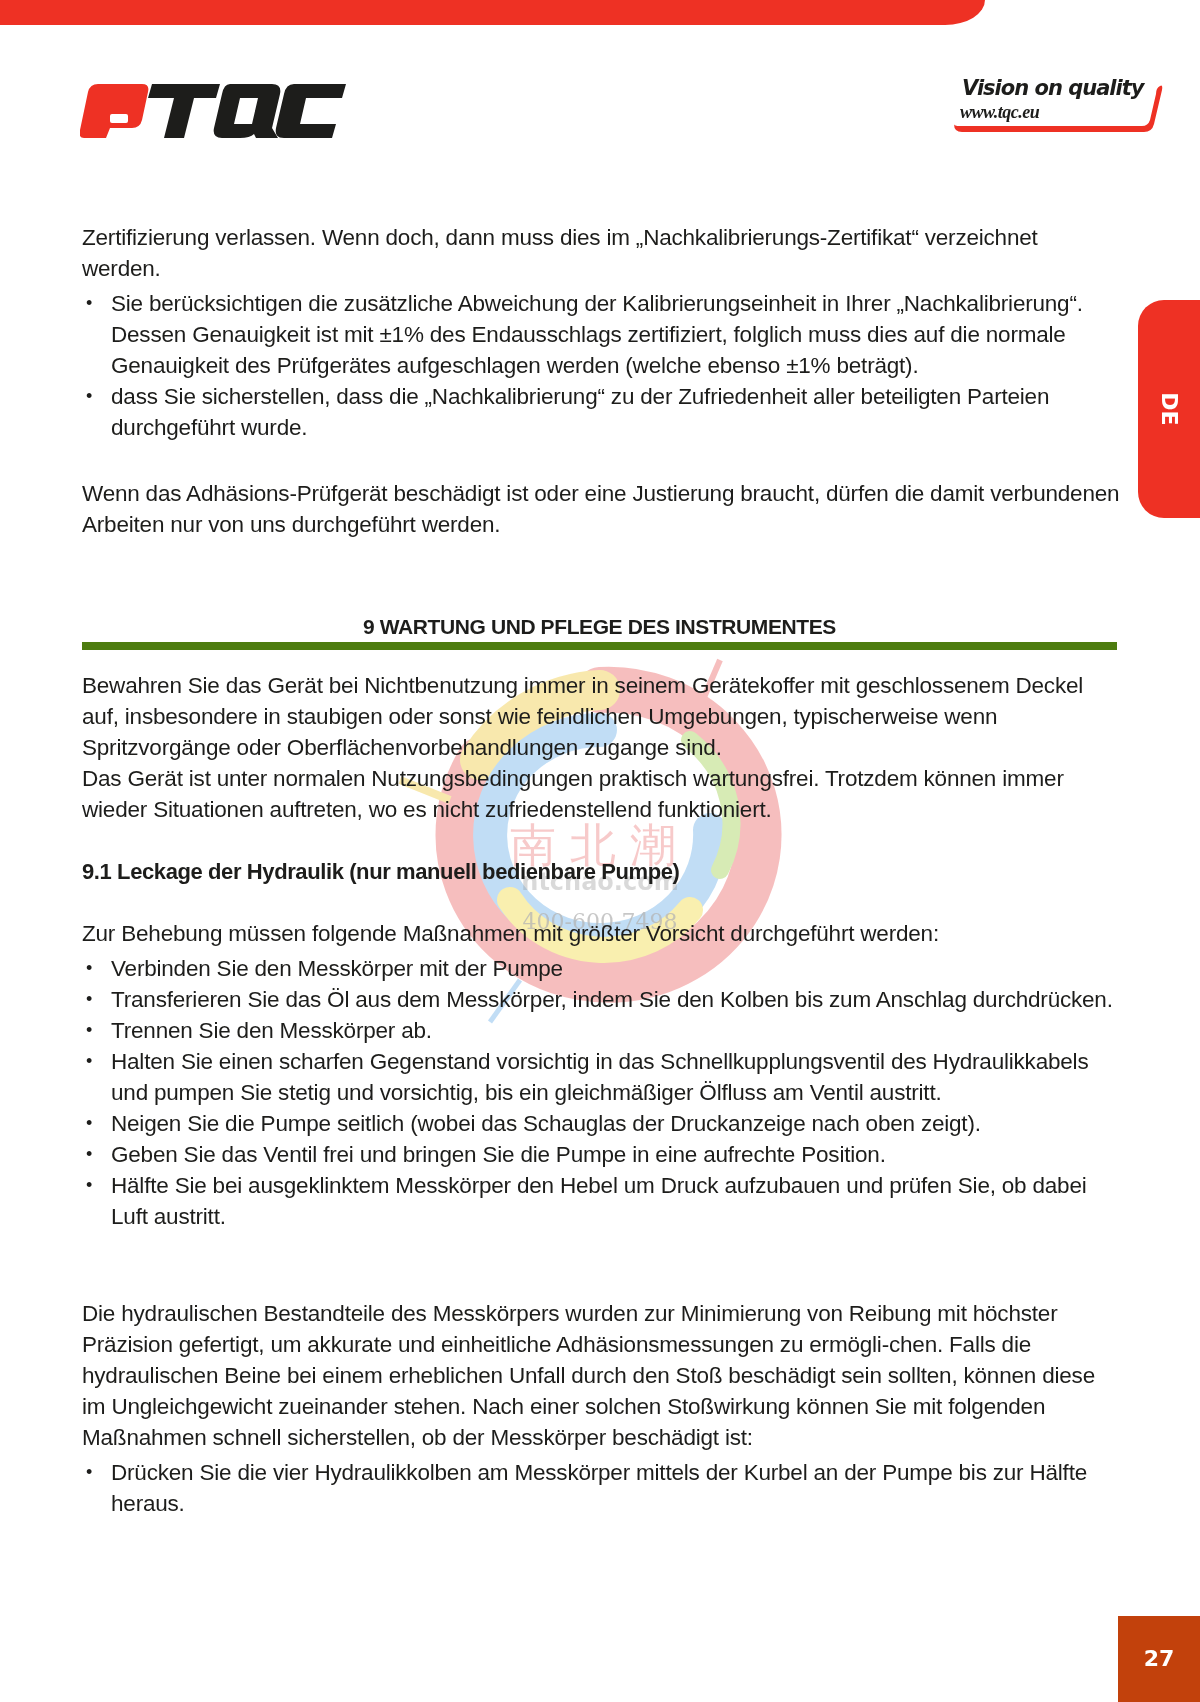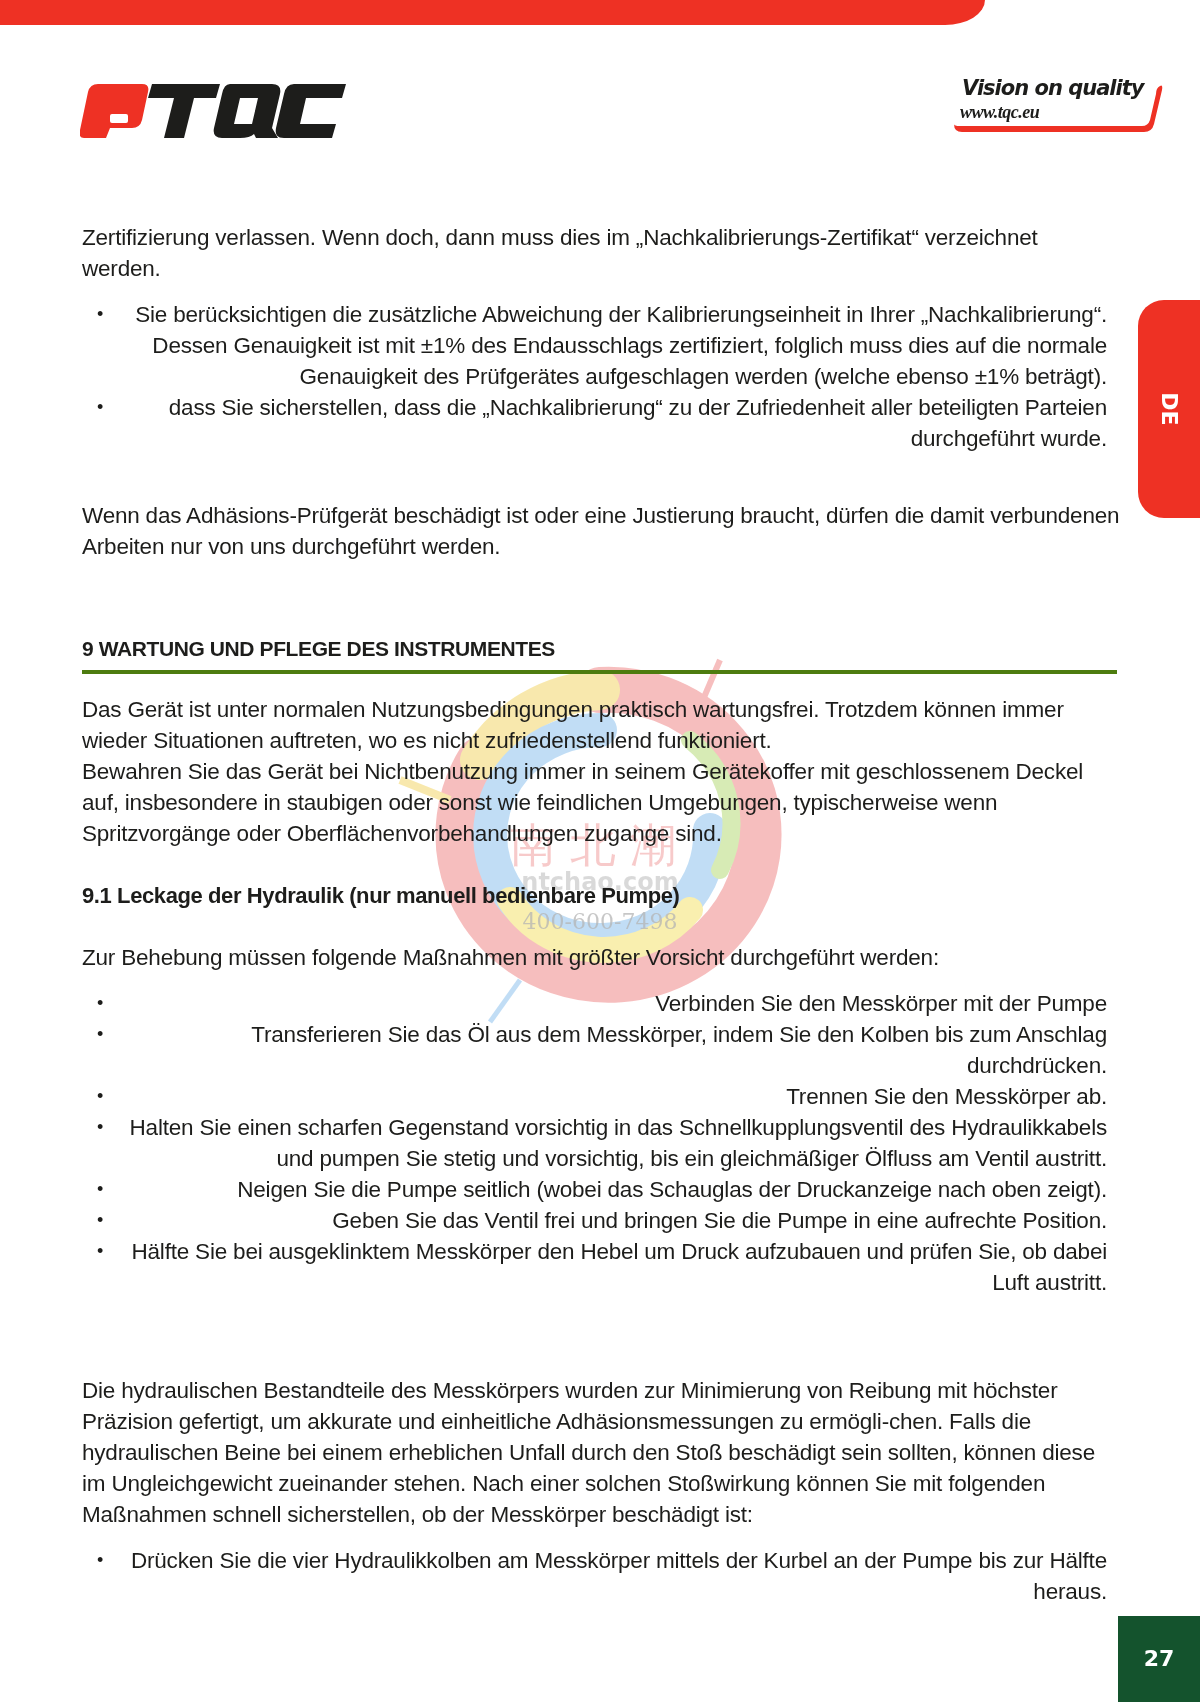--- a/index.html
+++ b/index.html
@@ -32,49 +32,50 @@
     position: absolute; left: 50%; top: 50%; transform: translate(-50%,-50%) rotate(90deg);
     color: #fff; font-weight: bold; font-size: 22px; font-family: "DejaVu Sans", sans-serif;
   }
 
   .content {
     position: absolute; left: 82px; top: 222px; width: 1040px;
     font-family: "Liberation Sans", sans-serif; font-size: 22.5px; line-height: 31px; color: #1d1d1b;
     letter-spacing: -0.2px;
   }
   .content p { margin: 0; }
-  .content ul { list-style: none; margin: 15px; padding: 0; text-align: right; }
+  .content ul { list-style: none; margin: 4px; padding: 0; }
   .content li { position: relative; padding-left: 25px; }
   .content li::before {
     content: "•"; position: absolute; left: 0; top: 0; font-size: 18px;
   }
   .gap31 { height: 31px; }
   .section-heading {
     font-family: "Liberation Sans", sans-serif; font-weight: bold; font-size: 21px;
-    margin: 0; padding-bottom: 6px; border-bottom: 4px solid #4d7c0f; width: 1035px;
+    margin: 0; padding-bottom: 0; border-bottom: 8px solid #4d7c0f; width: 1035px;
     letter-spacing: -0.4px;
+    text-align: center;
   }
   .sub-heading {
     font-weight: bold; font-size: 22px; margin: 0; letter-spacing: -0.4px;
   }
 
   .watermark {
     position: absolute; left: 390px; top: 650px; width: 420px; height: 380px;
     pointer-events: none; opacity: 0.55;
   }
   .wm-text {
     position: absolute; left: 0; width: 100%; text-align: center; pointer-events: none;
   }
   .wm-cn { top: 165px; font-size: 46px; color: rgba(230,80,80,0.55); font-family: "DejaVu Serif", serif; letter-spacing: 14px; }
   .wm-url { top: 218px; font-size: 24px; font-weight: bold; color: rgba(60,60,60,0.35); font-family: "DejaVu Sans", sans-serif; }
   .wm-phone { top: 240px; font-size: 22px; color: rgba(120,120,120,0.75); font-family: "DejaVu Serif", serif; margin-top: 19px; }
 
   .page-number {
     position: absolute; left: 1118px; top: 1616px; width: 82px; height: 86px;
-    background: #14532d; color: #fff; font-weight: bold; font-size: 22px;
+    background: #c2410c; color: #fff; font-weight: bold; font-size: 22px;
     font-family: "DejaVu Sans", sans-serif; text-align: center; line-height: 86px;
   }
 </style>
 </head>
 <body>
 
 <div class="top-band"></div>
 
 <div class="logo">
   <svg width="270" height="62" viewBox="0 0 270 62">
@@ -122,22 +123,22 @@
     <li>Sie berücksichtigen die zusätzliche Abweichung der Kalibrierungseinheit in Ihrer „Nachkalibrierung“. Dessen Genauigkeit ist mit ±1% des Endausschlags zertifiziert, folglich muss dies auf die normale Genauigkeit des Prüfgerätes aufgeschlagen werden (welche ebenso ±1% beträgt).</li>
     <li>dass Sie sicherstellen, dass die „Nachkalibrierung“ zu der Zufriedenheit aller beteiligten Parteien durchgeführt wurde.</li>
   </ul>
   <div class="gap31"></div>
   <p>Wenn das Adhäsions-Prüfgerät beschädigt ist oder eine Justierung braucht, dürfen die damit verbundenen Arbeiten nur von uns durchgeführt werden.</p>
   <div class="gap31"></div>
   <div style="height:40px"></div>
 
   <h2 class="section-heading">9 WARTUNG UND PFLEGE DES INSTRUMENTES</h2>
   <div style="height:20px"></div>
+  <p>Bewahren Sie das Gerät bei Nichtbenutzung immer in seinem Gerätekoffer mit geschlossenem Deckel auf, insbesondere in staubigen oder sonst wie feindlichen Umgebungen, typischerweise wenn Spritzvorgänge oder Oberflächenvorbehandlungen zugange sind.</p>
   <p>Das Gerät ist unter normalen Nutzungsbedingungen praktisch wartungsfrei. Trotzdem können immer wieder Situationen auftreten, wo es nicht zufriedenstellend funktioniert.</p>
-  <p>Bewahren Sie das Gerät bei Nichtbenutzung immer in seinem Gerätekoffer mit geschlossenem Deckel auf, insbesondere in staubigen oder sonst wie feindlichen Umgebungen, typischerweise wenn Spritzvorgänge oder Oberflächenvorbehandlungen zugange sind.</p>
   <div class="gap31"></div>
 
   <h3 class="sub-heading">9.1 Leckage der Hydraulik (nur manuell bedienbare Pumpe)</h3>
   <div class="gap31"></div>
   <p>Zur Behebung müssen folgende Maßnahmen mit größter Vorsicht durchgeführt werden:</p>
   <ul>
     <li>Verbinden Sie den Messkörper mit der Pumpe</li>
     <li>Transferieren Sie das Öl aus dem Messkörper, indem Sie den Kolben bis zum Anschlag durchdrücken.</li>
     <li>Trennen Sie den Messkörper ab.</li>
     <li>Halten Sie einen scharfen Gegenstand vorsichtig in das Schnellkupplungsventil des Hydraulikkabels und pumpen Sie stetig und vorsichtig, bis ein gleichmäßiger Ölfluss am Ventil austritt.</li>

